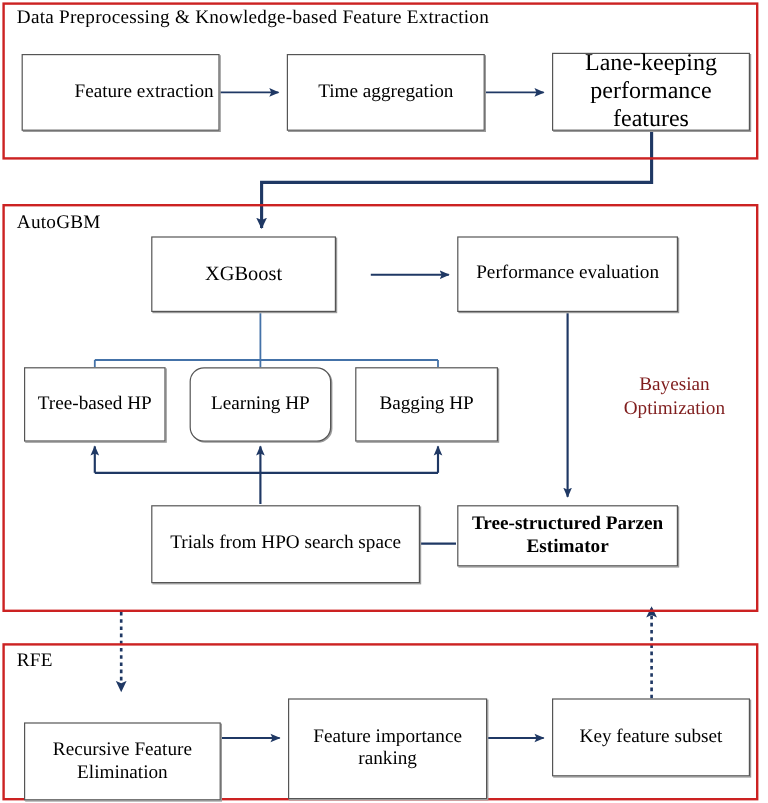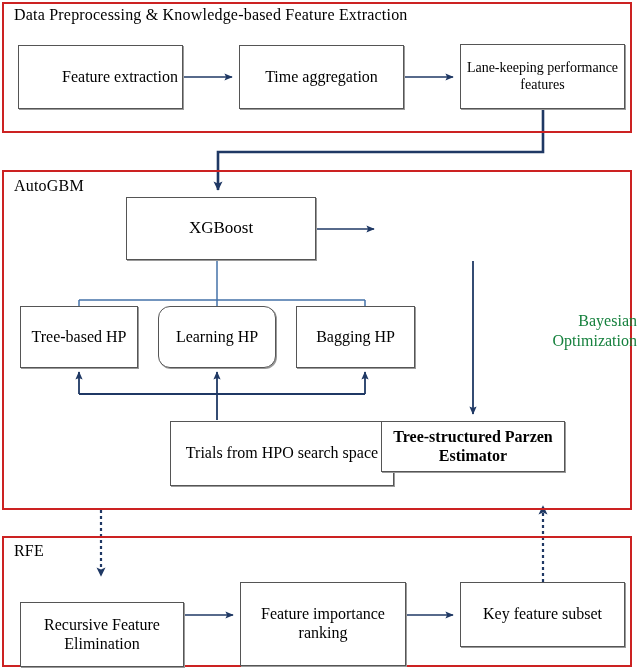--- a/index.html
+++ b/index.html
@@ -55,22 +55,22 @@
     font-family: "Liberation Serif", "DejaVu Serif", serif;
     color: #000000;
     line-height: 1.18;
     padding: 2px 4px;
     box-shadow: 1px 1px 0 #9a9a9a;
   }
   .node span { display: block; }
   .edge-label {
     position: absolute;
     font-family: "Liberation Serif", "DejaVu Serif", serif;
-    color: #15803d;
-    text-align: right;
+    color: #7f1d1d;
+    text-align: center;
     line-height: 1.22;
     white-space: pre-line;
   }
 </style>
 </head>
 <body>
 
 <div id="diagram">
 
   <svg class="wires" viewBox="0 0 640 669">
@@ -131,45 +131,48 @@
   <div class="section-title" style="left:14px; top:6px; font-size:16px;">Data Preprocessing &amp; Knowledge-based Feature Extraction</div>
 
   <div class="node" style="left:18px; top:45px; width:165px; height:64px; font-size:16px;justify-content:flex-end;">
     <span>Feature extraction</span>
   </div>
 
   <div class="node" style="left:239px; top:45px; width:165px; height:64px; font-size:16px;">
     <span>Time aggregation</span>
   </div>
 
-  <div class="node" style="left:460px; top:44px; width:165px; height:65px; font-size:14px;">
+  <div class="node" style="left:460px; top:44px; width:165px; height:65px; font-size:20px;">
     <span>Lane-keeping performance features</span>
   </div>
 
   <div class="section" style="left:2px; top:170px; width:630px; height:340px;"></div>
   <div class="section-title" style="left:14px; top:177px; font-size:16px;">AutoGBM</div>
 
-  <div class="node" style="left:126px; top:197px; width:190px; height:63px; font-size:17px;">
+  <div class="node" style="left:126px; top:197px; width:154px; height:63px; font-size:17px;">
     <span>XGBoost</span>
   </div>
 
+  <div class="node" style="left:381px; top:197px; width:184px; height:63px; font-size:16px;">
+    <span>Performance evaluation</span>
+  </div>
 
   <div class="node" style="left:20px; top:306px; width:118px; height:62px; font-size:16px;">
     <span>Tree-based HP</span>
   </div>
 
   <div class="node" style="left:158px; top:306px; width:118px; height:62px; font-size:16px;border-radius:12px;">
     <span>Learning HP</span>
   </div>
 
   <div class="node" style="left:296px; top:306px; width:119px; height:62px; font-size:16px;">
     <span>Bagging HP</span>
   </div>
 
-  <div class="node" style="left:126px; top:421px; width:224px; height:65px; font-size:16px;margin-left:44px;">
+  <div class="node" style="left:126px; top:421px; width:224px; height:65px; font-size:16px;">
     <span>Trials from HPO search space</span>
   </div>
 
   <div class="node" style="left:381px; top:421px; width:184px; height:51px; font-size:16px;font-weight:bold;">
     <span>Tree-structured Parzen Estimator</span>
   </div>
 
   <div class="edge-label" style="left:487px; top:311px; width:150px; font-size:16px;">Bayesian
 Optimization</div>
 

